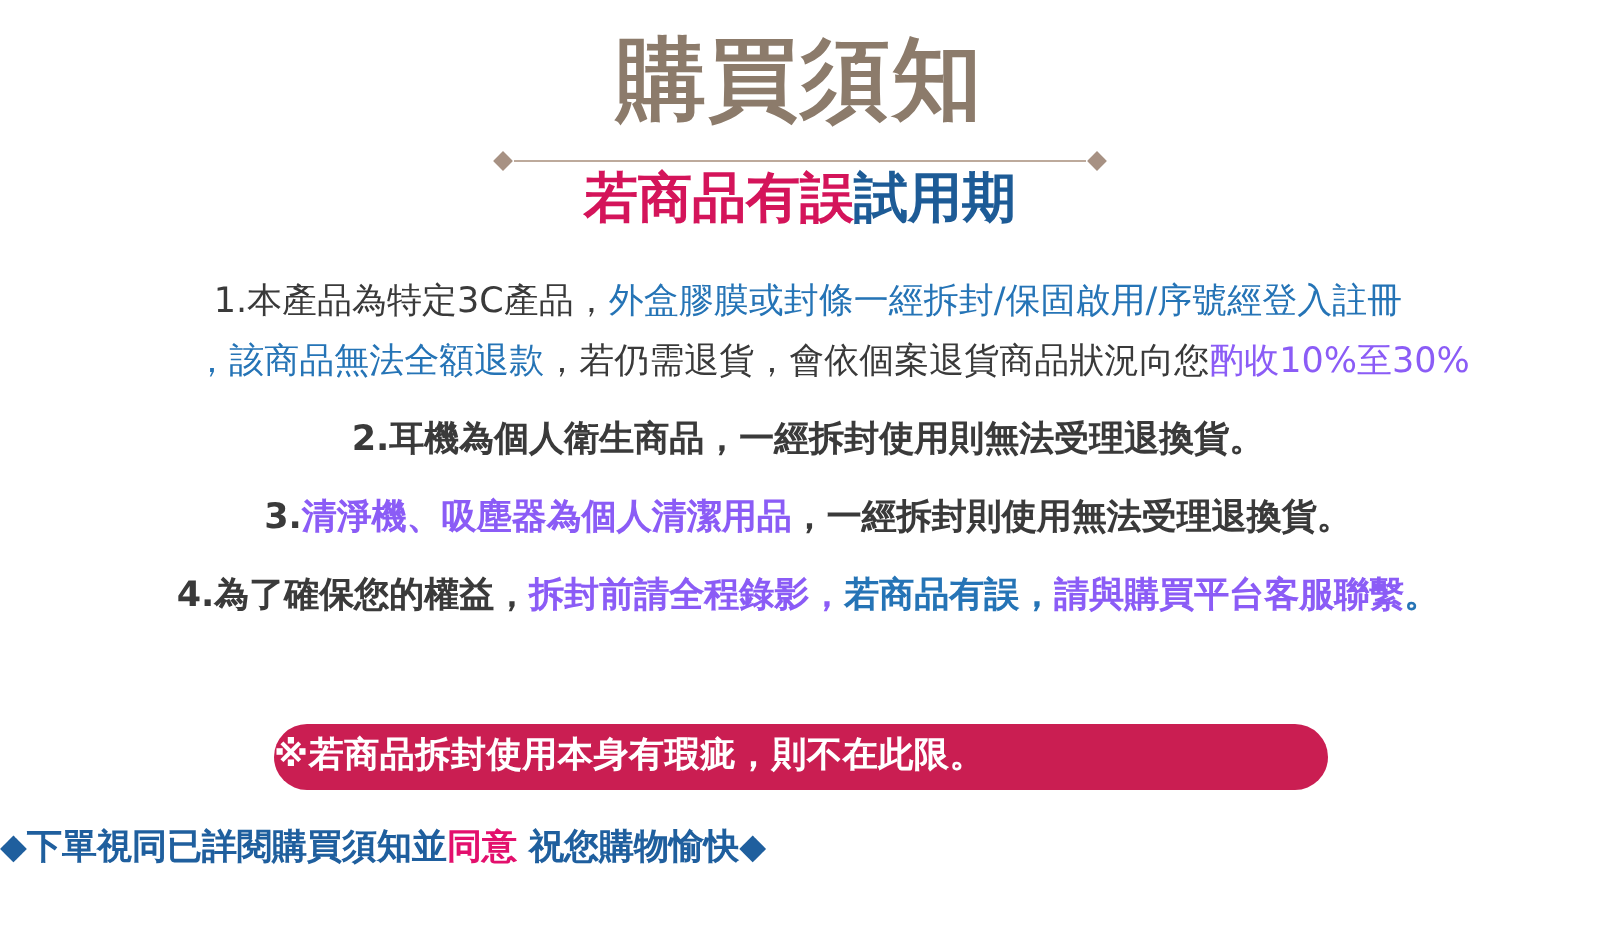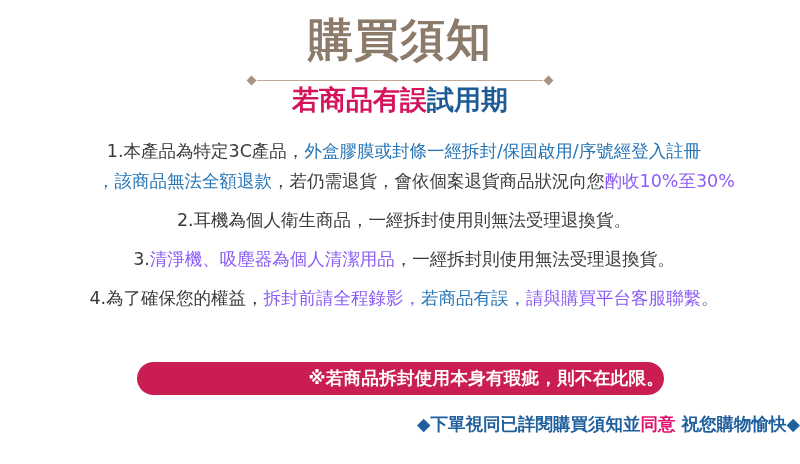--- a/index.html
+++ b/index.html
@@ -86,50 +86,51 @@
   }
   .list .row {
     white-space: nowrap;
     text-align: center;
   }
   .list .row.indent {
     padding-left: 24px;
   }
   .list .row.gap {
     margin-top: 9px;
+    font-weight: bold;
   }
   .t-dark { color: #3a3a3a; }
   .t-blue { color: #2574b6; }
   .t-pink { color: #8b5cf6; }
   .num { color: #3a3a3a; }
 
   
   .banner {
     position: absolute;
     top: 362px;
     left: 137px;
     width: 527px;
     height: 33px;
     background: #ca1e52;
     border-radius: 17px;
     color: #ffffff;
     font-size: 17.5px;
     line-height: 33px;
-    text-align: right;
+    text-align: left;
     font-weight: bold;
     letter-spacing: 0.3px;
   }
 
   
   .footer {
     position: absolute;
     top: 410px;
     left: 0;
     width: 800px;
-    text-align: right;
+    text-align: left;
     font-size: 17.5px;
     line-height: 28px;
     color: #1f5f9e;
     font-weight: bold;
   }
   .footer .f-pink { color: #e3106d; }
   .footer .dmd { color: #1f5f9e; }
 </style>
 </head>
 <body>

